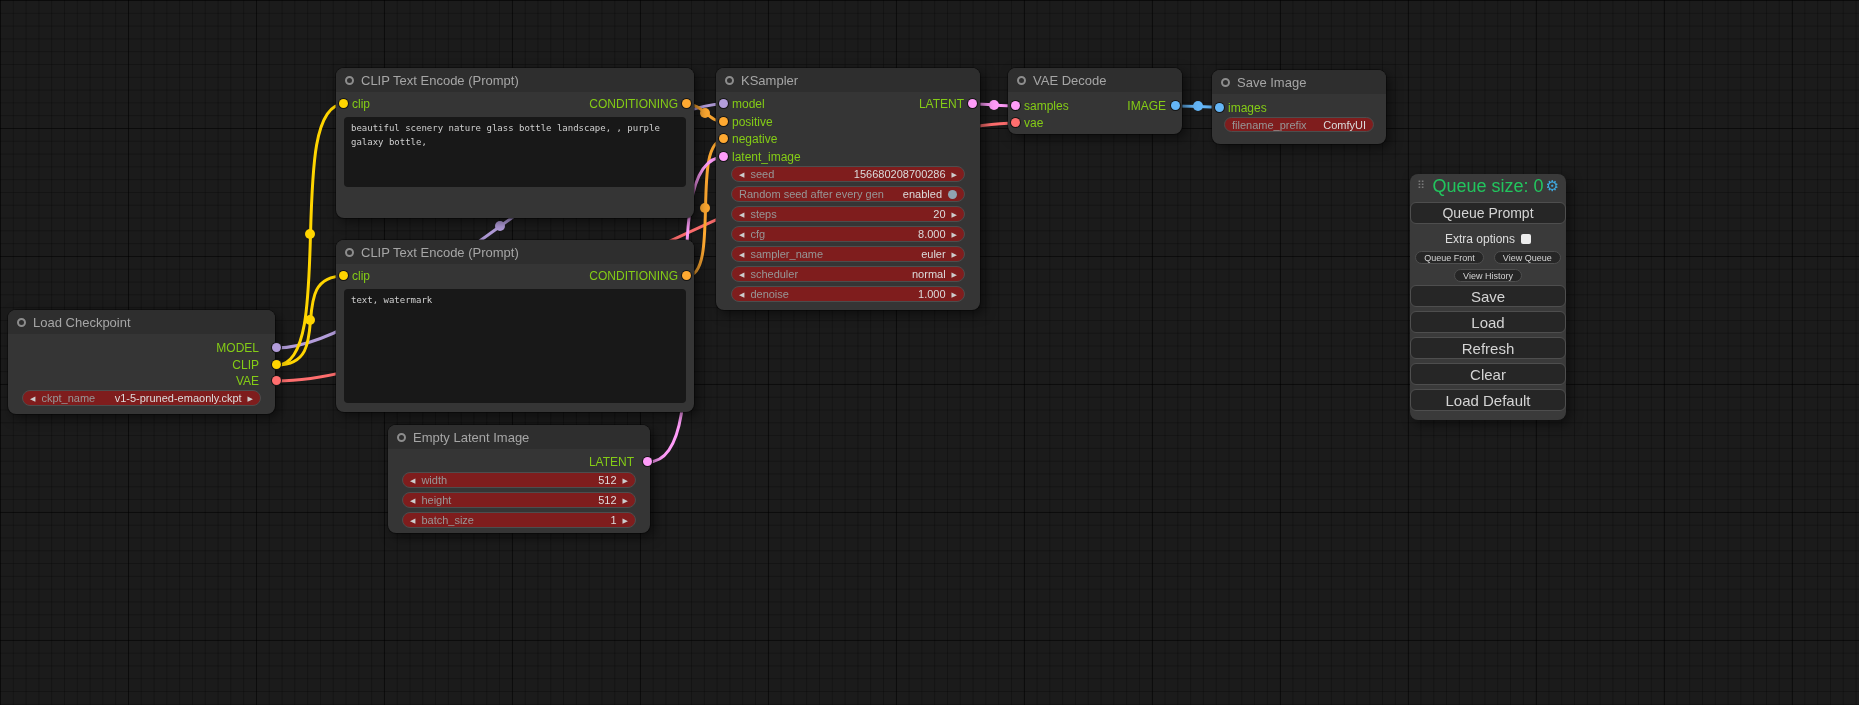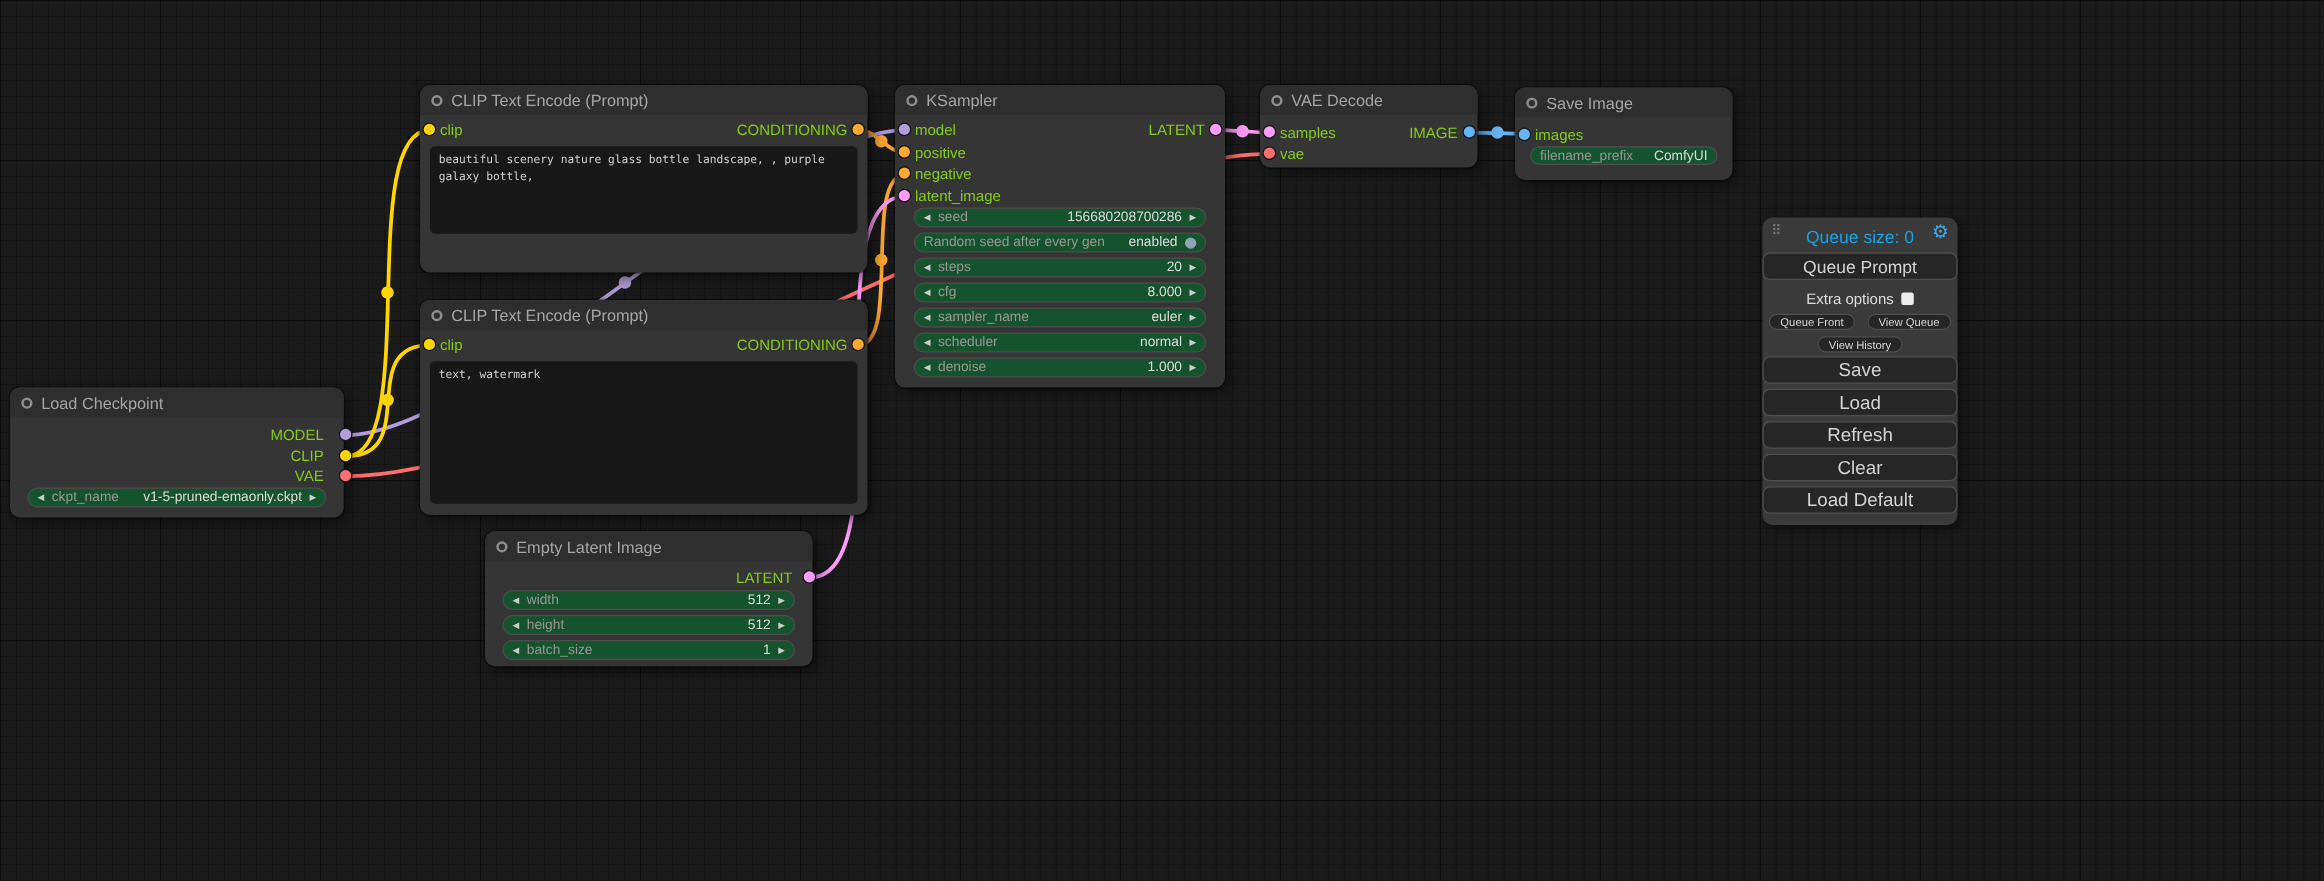--- a/index.html
+++ b/index.html
@@ -21,35 +21,35 @@
   .tdot{width:9px;height:9px;border-radius:50%;border:2px solid #8d8d8d;flex:none}
   .ttext{font-size:13px;color:#a6a6a6;white-space:nowrap;overflow:hidden}
   .port{position:absolute;width:9px;height:9px;border-radius:50%;box-shadow:0 0 0 1px #161616}
   .c-model{background:#B39DDB}
   .c-clip{background:#FFD500}
   .c-vae{background:#FF6E6E}
   .c-conditioning{background:#FFA931}
   .c-latent{background:#FF9CF9}
   .c-image{background:#64B5F6}
   .slabel{position:absolute;font-size:12px;line-height:14px;color:#84cc16;white-space:nowrap}
-  .widget{position:absolute;height:16px;background:#14532d;border:1px solid #4d4d4d;
+  .widget{position:absolute;height:16px;background:#7f1d1d;border:1px solid #4d4d4d;
     border-radius:9px;display:flex;align-items:center;padding:0 7px;gap:6px;font-size:11px;
     white-space:nowrap;overflow:hidden}
   .warrow{color:#cccccc;font-size:7px;line-height:1;flex:none;cursor:pointer}
   .wlabel{color:#979797;flex:none}
   .wvalue{color:#dcdcdc;margin-left:auto;text-align:right}
   .knob{width:9px;height:9px;border-radius:50%;background:#8fa3b0;flex:none}
   .ta{position:absolute;background:#181818;border-radius:4px;color:#cfcfcf;
     font-family:"DejaVu Sans Mono",monospace;font-size:9px;line-height:1.5;padding:5px 7px;
     white-space:pre-wrap;word-break:break-word;overflow:hidden;cursor:text}
   
   .menu{position:absolute;z-index:3;left:1410px;top:174px;width:156px;height:246px;
     background:#3a3a3a;border-radius:8px;box-shadow:4px 4px 12px rgba(0,0,0,.5);color:#ddd}
   .mhead{position:relative;height:24px;display:flex;align-items:flex-end;justify-content:center}
-  .qsize{font-size:14px;color:#0ea5e9;padding-bottom:1px}
+  .qsize{font-size:18px;color:#22c55e;padding-bottom:1px}
   .drag{position:absolute;left:7px;top:6px;color:#7a7a7a;font-size:11px;cursor:grab;line-height:1}
   .gear{position:absolute;right:7px;top:4px;color:#3fa9e0;font-size:15px;cursor:pointer;line-height:1}
   .mbtn{display:block;background:#262626;border:1px solid #4e4e4e;border-radius:6px;
     color:#d4d4d4;font-family:inherit;cursor:pointer}
   .mbtn.big{width:156px;height:22px;margin:4px auto 0;font-size:15px}
   .mbtn.qp{font-size:14px}
   .mbtn.gap{margin-top:3px}
   .extra{display:flex;align-items:center;justify-content:center;gap:6px;margin-top:8px;font-size:12px}
   .cbx{width:10px;height:10px;background:#ededed;border-radius:2px;flex:none;cursor:pointer}
   .btnrow{display:flex;justify-content:center;gap:10px;margin-top:5px}

